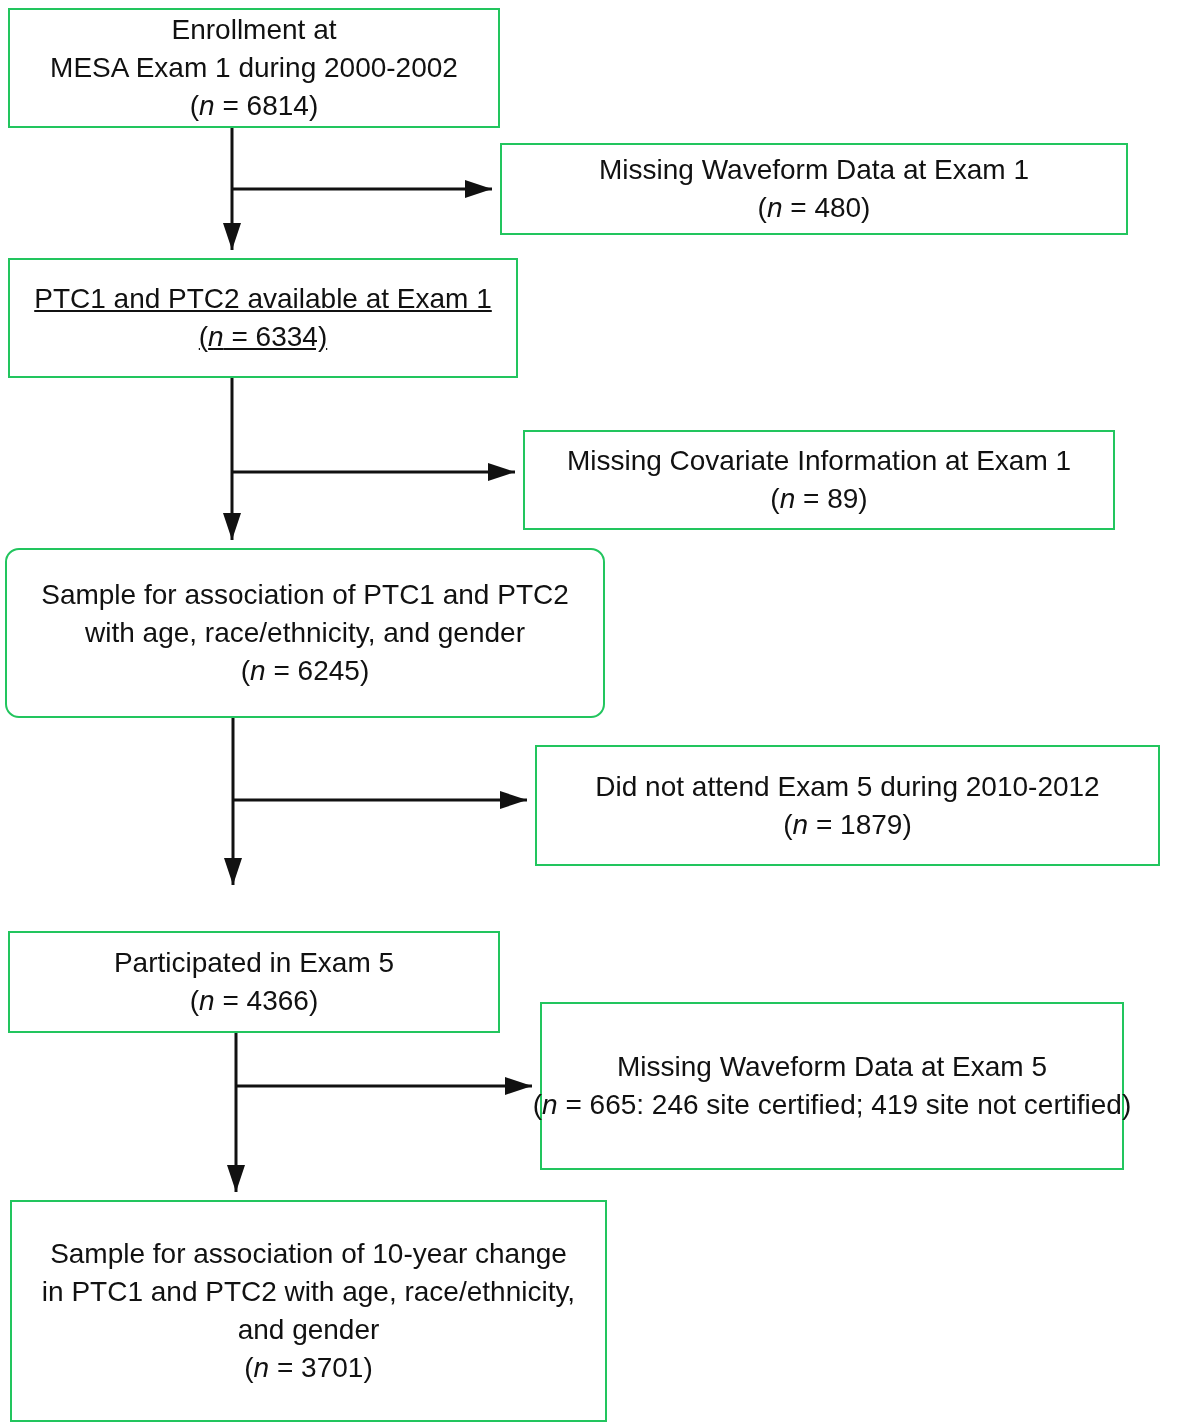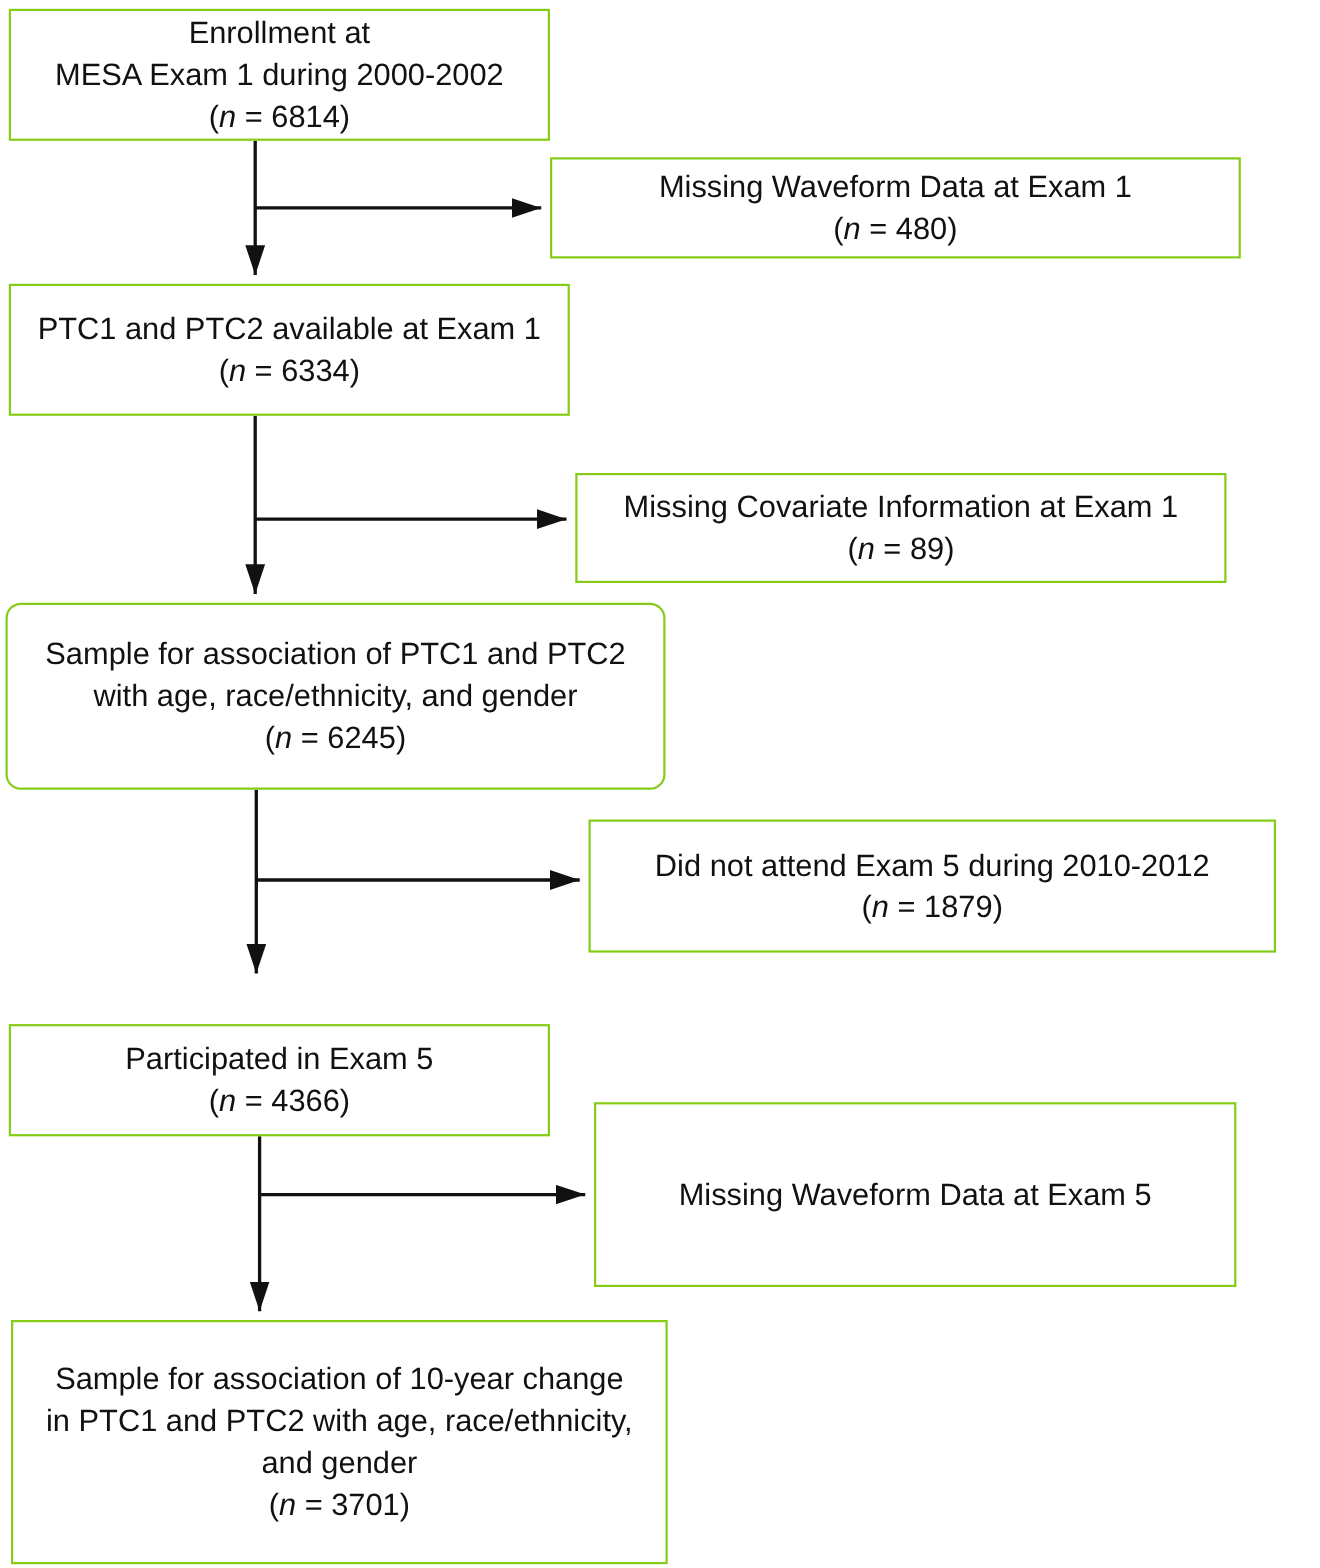--- a/index.html
+++ b/index.html
@@ -17,21 +17,21 @@
   }
   .arrows {
     position: absolute;
     left: 0;
     top: 0;
     pointer-events: none;
   }
   .box {
     position: absolute;
     box-sizing: border-box;
-    border: 2px solid #84cc16;
+    border: 2px solid #22c55e;
     background: #ffffff;
     display: flex;
     flex-direction: column;
     justify-content: center;
     align-items: center;
     text-align: center;
     padding: 18px 10px;
     font-size: 28px;
     line-height: 1.35;
   }
@@ -75,21 +75,21 @@
     <div class="line">Enrollment at</div>
     <div class="line">MESA Exam 1 during 2000-2002</div>
     <div class="line nline"><span>(</span><i>n</i><span> = 6814)</span></div>
   </div>
 
   <div class="box" style="left:500px; top:143px; width:628px; height:92px;">
     <div class="line">Missing Waveform Data at Exam 1</div>
     <div class="line nline"><span>(</span><i>n</i><span> = 480)</span></div>
   </div>
 
-  <div class="box" style="left:8px; top:258px; width:510px; height:120px;">
+  <div class="box" style="left:8px; top:258px; width:510px; height:120px;text-decoration:underline;">
     <div class="line">PTC1 and PTC2 available at Exam 1</div>
     <div class="line nline"><span>(</span><i>n</i><span> = 6334)</span></div>
   </div>
 
   <div class="box" style="left:523px; top:430px; width:592px; height:100px;">
     <div class="line">Missing Covariate Information at Exam 1</div>
     <div class="line nline"><span>(</span><i>n</i><span> = 89)</span></div>
   </div>
 
   <div class="box" style="left:5px; top:548px; width:600px; height:170px;border-radius:14px;">
@@ -103,20 +103,21 @@
     <div class="line nline"><span>(</span><i>n</i><span> = 1879)</span></div>
   </div>
 
   <div class="box" style="left:8px; top:931px; width:492px; height:102px;text-align:center;">
     <div class="line">Participated in Exam 5</div>
     <div class="line nline"><span>(</span><i>n</i><span> = 4366)</span></div>
   </div>
 
   <div class="box" style="left:540px; top:1002px; width:584px; height:168px;">
     <div class="line">Missing Waveform Data at Exam 5</div>
+    <div class="line nline"><span>(</span><i>n</i><span> = 665: 246 site certified; 419 site not certified)</span></div>
   </div>
 
   <div class="box" style="left:10px; top:1200px; width:597px; height:222px;">
     <div class="line">Sample for association of 10-year change</div>
     <div class="line">in PTC1 and PTC2 with age, race/ethnicity,</div>
     <div class="line">and gender</div>
     <div class="line nline"><span>(</span><i>n</i><span> = 3701)</span></div>
   </div>
 
 </div>

